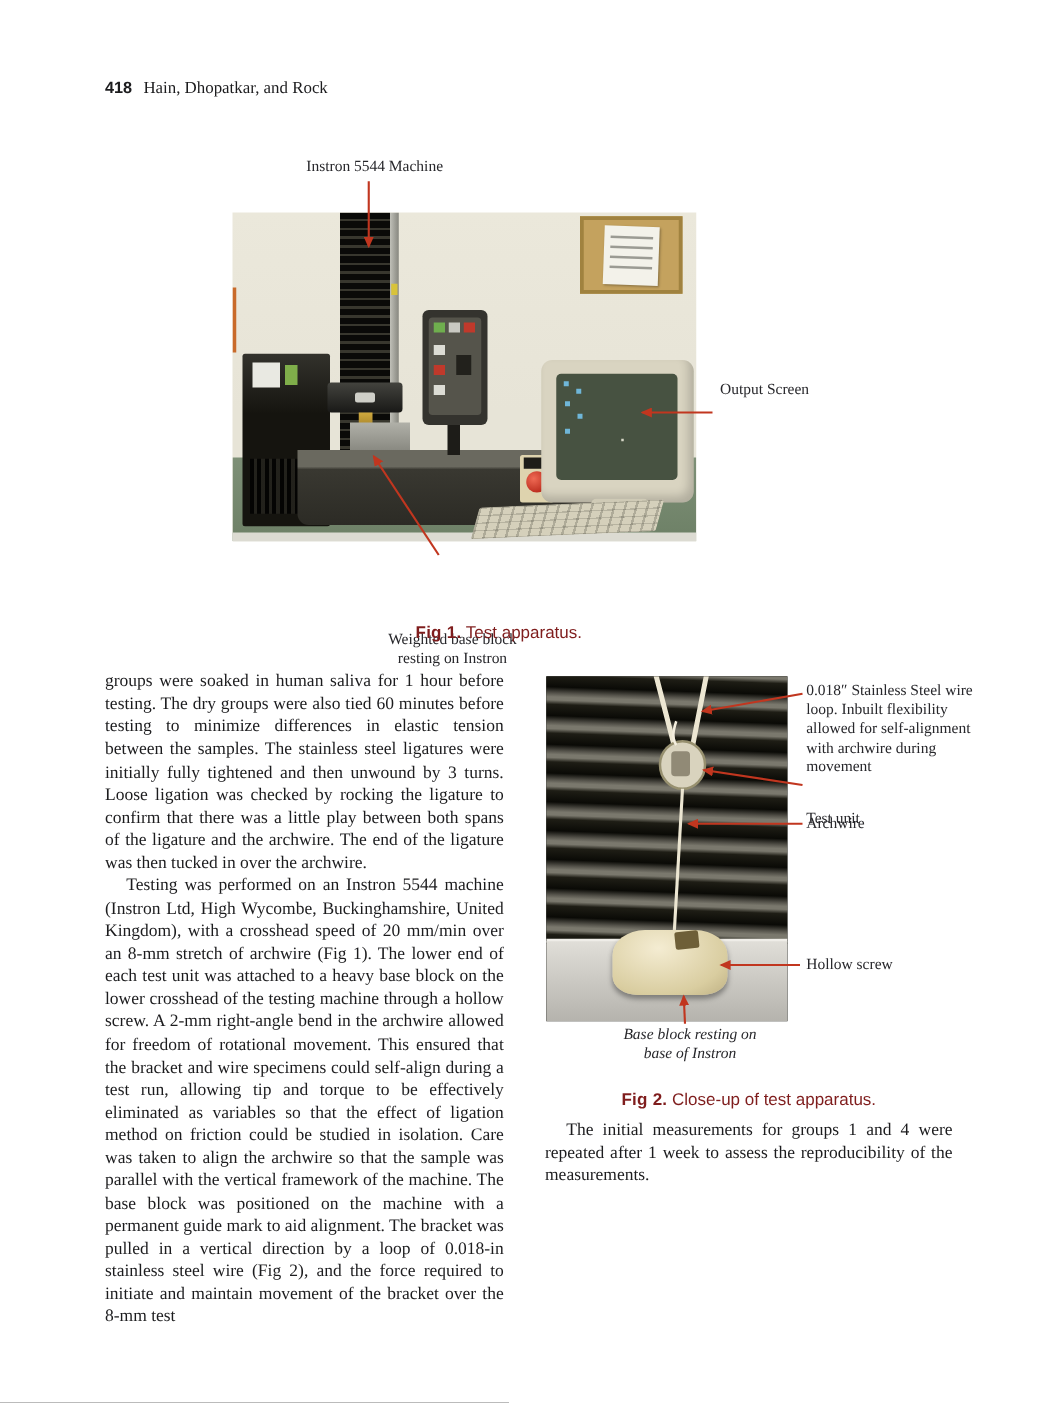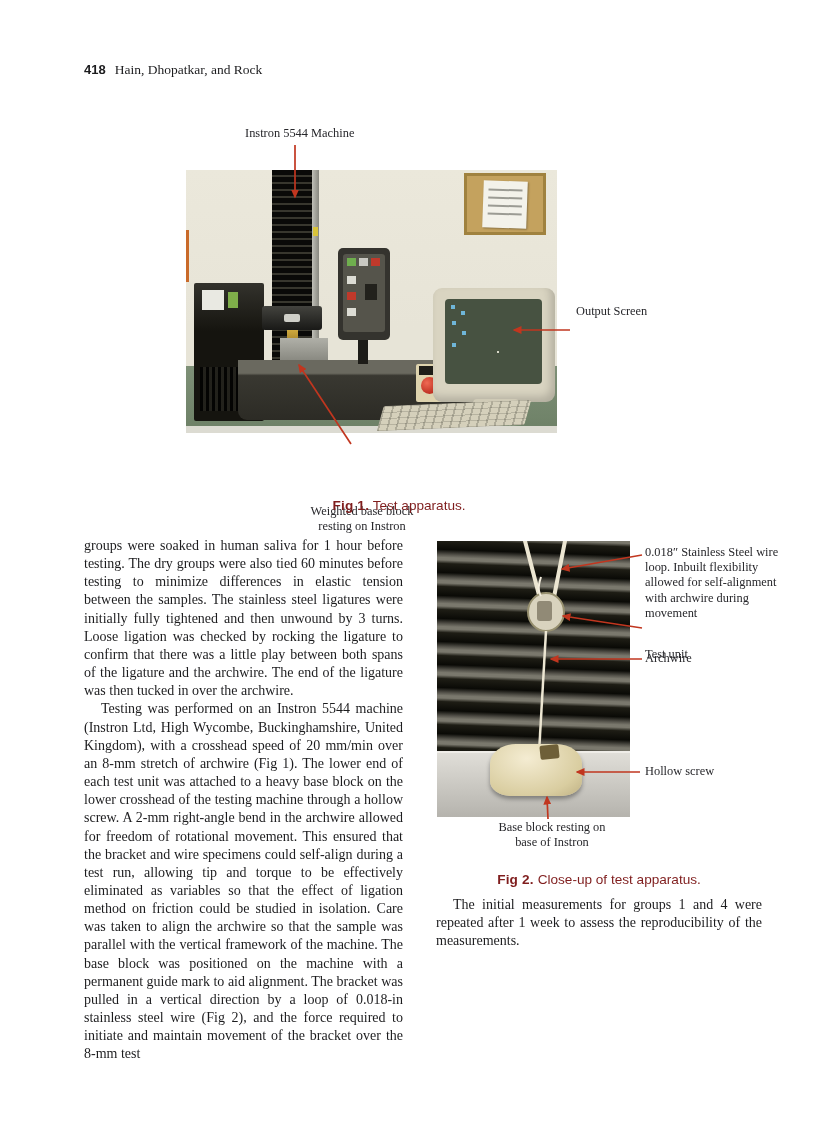--- a/index.html
+++ b/index.html
@@ -191,21 +191,21 @@
   <div class="figlabel" style="left:645px;top:545px;width:134px;line-height:15.2px;">
     <div>0.018″ Stainless Steel wire</div>
     <div>loop. Inbuilt flexibility</div>
     <div>allowed for self-alignment</div>
     <div>with archwire during</div>
     <div>movement</div>
   </div>
   <div class="figlabel nowrap" style="left:645px;top:647px;">Test unit</div>
   <div class="figlabel nowrap" style="left:645px;top:651px;">Archwire</div>
   <div class="figlabel nowrap" style="left:645px;top:764px;">Hollow screw</div>
-  <div class="figlabel center" style="left:496px;top:820px;width:112px;">
+  <div class="figlabel center" style="left:496px;top:820px;width:112px;font-style:italic;">
     <div>Base block resting on</div>
     <div>base of Instron</div>
   </div>
 
   <div class="caption" style="left:436px;top:872px;width:326px;">
     <span class="tag">Fig 2.</span>
     <span>Close-up of test apparatus.</span>
   </div>
 
   <div class="bodycol" id="rightcol">

